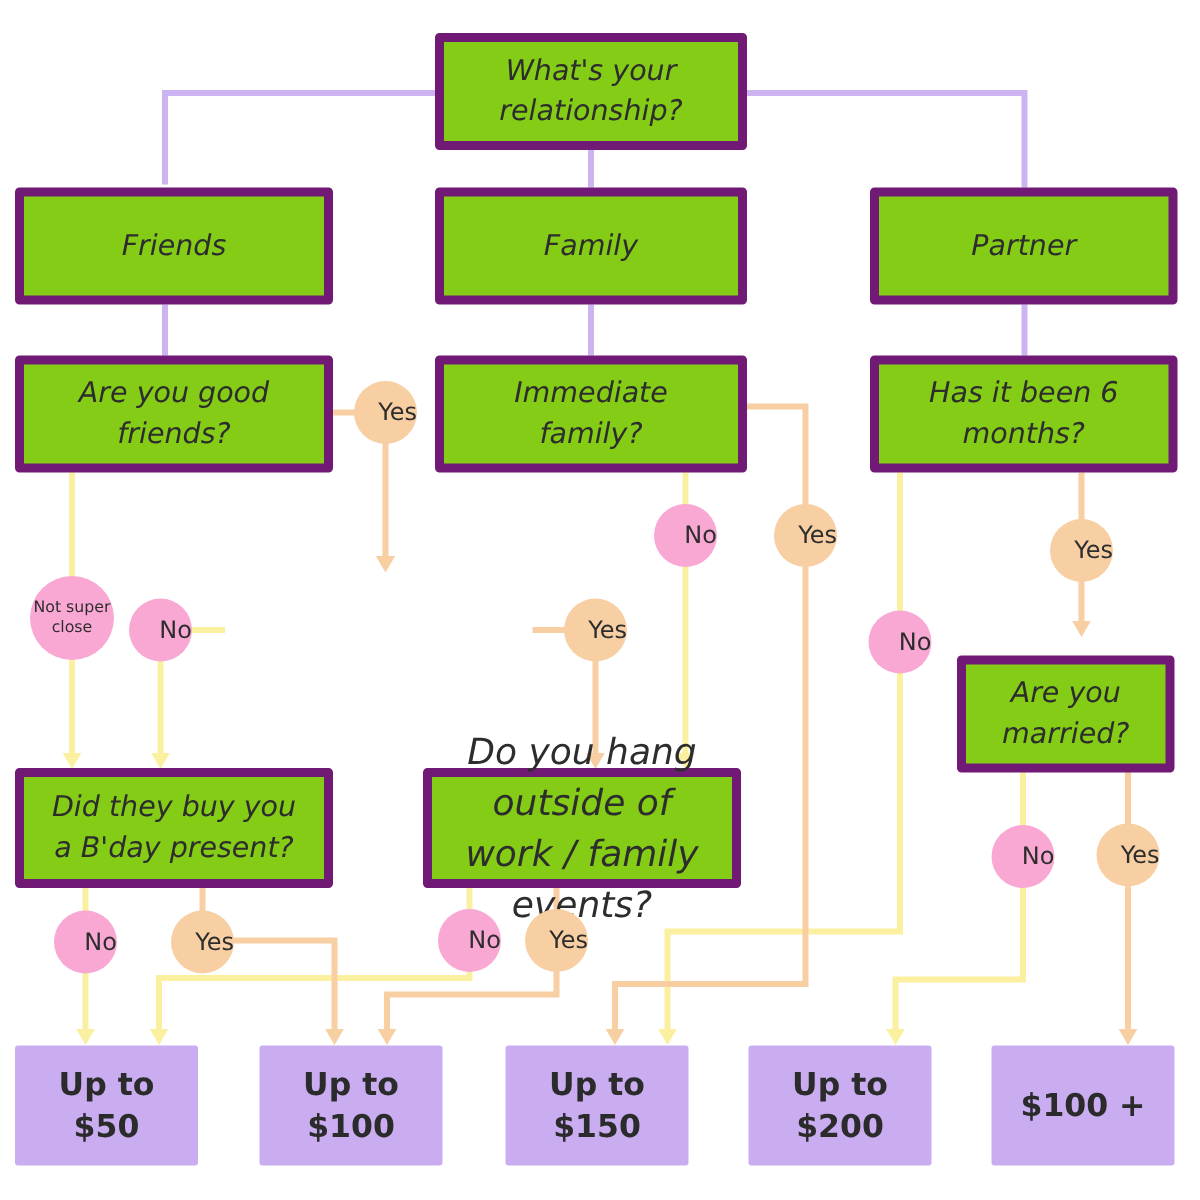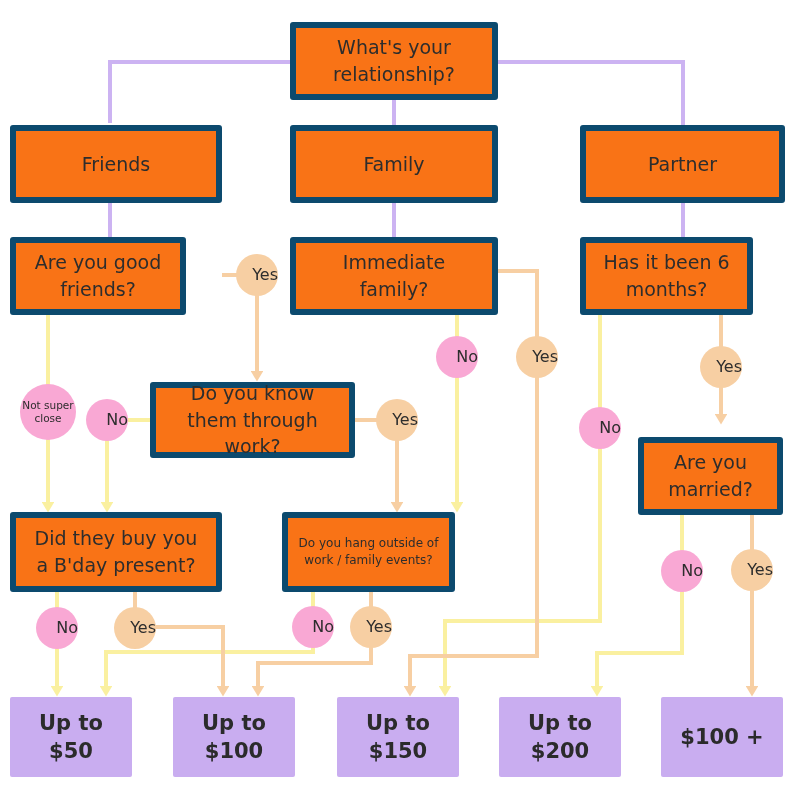--- a/index.html
+++ b/index.html
@@ -2,24 +2,24 @@
 <html><head>
 <meta charset="utf-8">
 <style>
   html,body{margin:0;padding:0;background:#ffffff;}
   #canvas{
     position:relative;width:800px;height:800px;background:#ffffff;overflow:hidden;
     font-family:"DejaVu Sans","Liberation Sans",sans-serif;color:#2d2d2d;
   }
   #edges{position:absolute;left:0;top:0;width:800px;height:800px;}
   .node{
-    position:absolute;box-sizing:border-box;background:#f97316;
-    border:6px solid #0c4a6e;border-radius:3px;
+    position:absolute;box-sizing:border-box;background:#84cc16;
+    border:6px solid #701a75;border-radius:3px;
     display:flex;align-items:center;justify-content:center;text-align:center;
-    font-size:19px;line-height:1.42;padding:4px 10px;
+    font-size:19px;line-height:1.42;padding:4px 10px;font-style:italic;
   }
   .outcome{
     position:absolute;box-sizing:border-box;background:#c9adf0;border-radius:2px;
     display:flex;align-items:center;justify-content:center;text-align:center;
     font-size:21px;font-weight:bold;line-height:1.35;white-space:pre-line;color:#2b2b2b;
   }
   .circle{
     position:absolute;box-sizing:border-box;border-radius:50%;
     display:flex;align-items:center;justify-content:flex-end;text-align:center;
     font-size:16px;line-height:1.1;width:42px;height:42px;
@@ -81,36 +81,33 @@
     </div>
   <div class="node" style="left:10px;top:125px;width:212px;height:78px;">
       <span>Friends</span>
     </div>
   <div class="node" style="left:290px;top:125px;width:208px;height:78px;">
       <span>Family</span>
     </div>
   <div class="node" style="left:580px;top:125px;width:205px;height:78px;">
       <span>Partner</span>
     </div>
-  <div class="node" style="left:10px;top:237px;width:176px;height:78px;">
+  <div class="node" style="left:10px;top:237px;width:212px;height:78px;">
       <span>Are you good friends?</span>
     </div>
   <div class="node" style="left:290px;top:237px;width:208px;height:78px;">
       <span>Immediate family?</span>
     </div>
-  <div class="node" style="left:580px;top:237px;width:173px;height:78px;">
+  <div class="node" style="left:580px;top:237px;width:205px;height:78px;">
       <span>Has it been 6 months?</span>
-    </div>
-  <div class="node" style="left:150px;top:382px;width:205px;height:76px;">
-      <span>Do you know them through work?</span>
     </div>
   <div class="node" style="left:10px;top:512px;width:212px;height:80px;">
       <span>Did they buy you a B'day present?</span>
     </div>
-  <div class="node" style="left:282px;top:512px;width:173px;height:80px;font-size:12px;">
+  <div class="node" style="left:282px;top:512px;width:212px;height:80px;font-size:24px;">
       <span>Do you hang outside of work / family events?</span>
     </div>
   <div class="node" style="left:638px;top:425px;width:145px;height:78px;margin-top:12px;">
       <span>Are you married?</span>
     </div>
 
   <div class="circle orange" style="left:236px;top:254px;">
       <span>Yes</span>
     </div>
   <div class="circle yellow small" style="left:20px;top:384px;">

